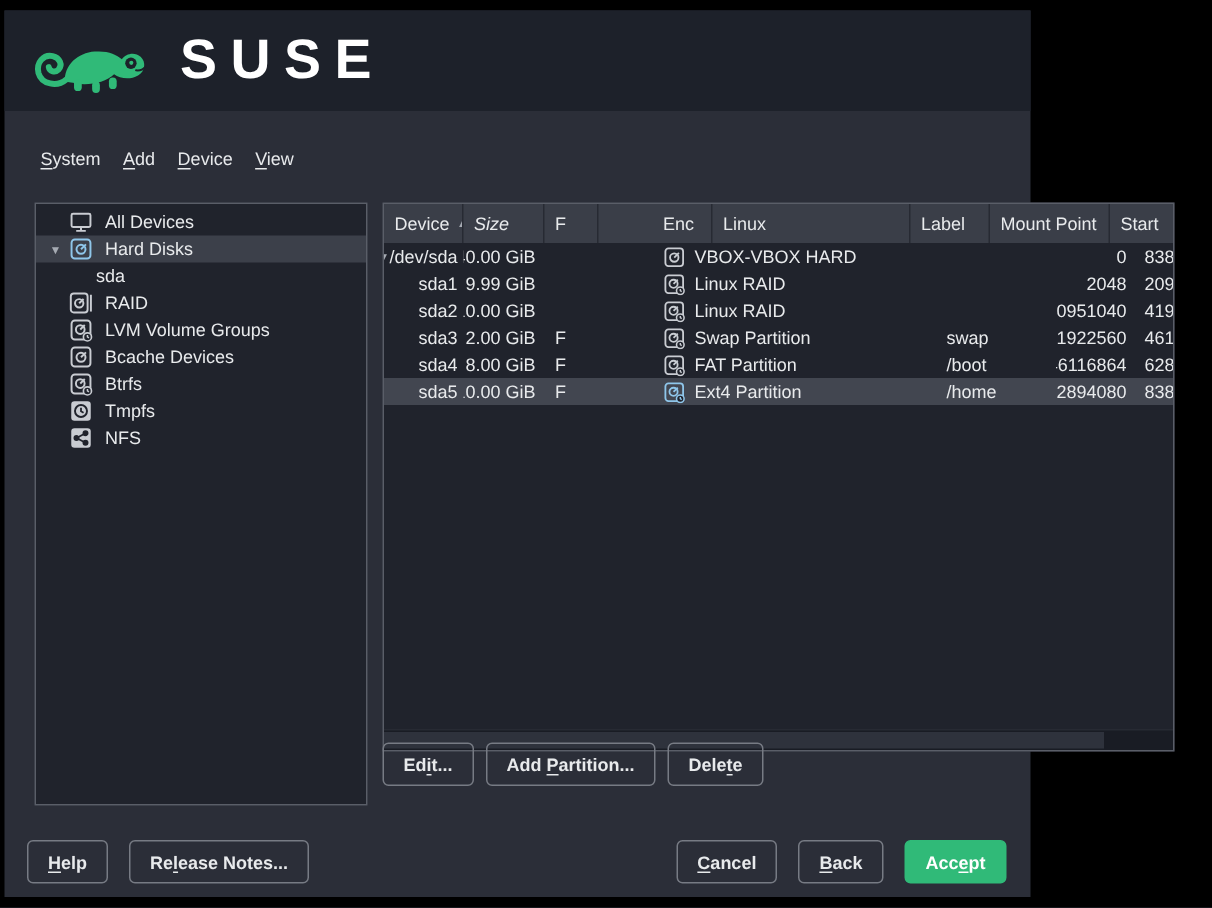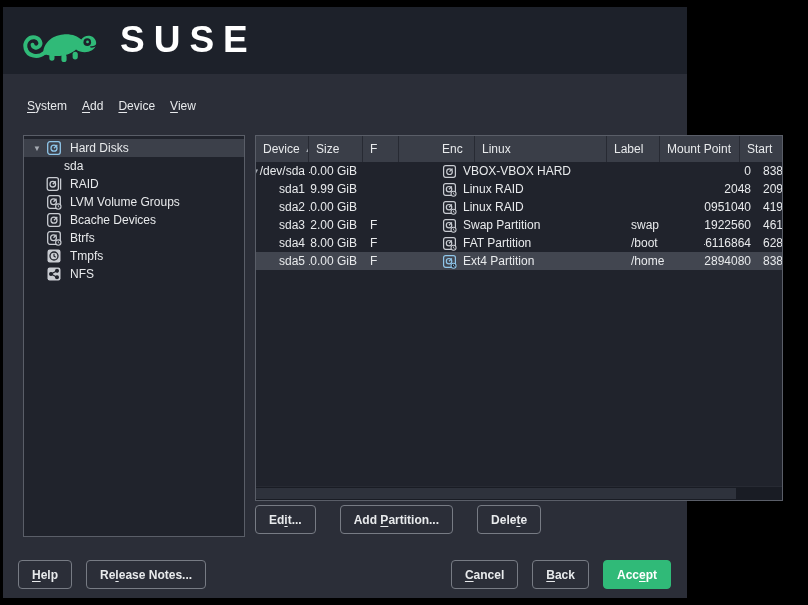--- a/index.html
+++ b/index.html
@@ -49,21 +49,21 @@
   .c-size{justify-content:flex-end;padding-right:6px}
   .c-f,.c-enc,.c-label,.c-mount{padding-left:7px}
   .c-type{padding-left:3px;gap:6px}
   .c-type .icon{width:15px;height:15px;flex:none}
   .c-start{justify-content:flex-end;padding-right:7px}
   .c-end{padding-left:5px}
   .hscroll{position:absolute;left:0;right:0;bottom:0;height:13px;background:#191c24;border-top:1px solid #272a33}
   .hthumb{position:absolute;left:0;top:1px;height:11px;width:480px;background:#2e323c}
 
   
-  .actionrow{position:absolute;left:252px;top:498px;display:flex;gap:24px}
+  .actionrow{position:absolute;left:252px;top:488px;display:flex;gap:8px}
   .btn{height:29px;padding:0 13px;background:transparent;border:1px solid #777b84;border-radius:4px;
        color:#e8eaec;font-size:12px;font-weight:bold;font-family:inherit;cursor:default}
   .btn.primary{background:var(--green,#30ba78);border-color:var(--green,#30ba78);color:#ffffff}
   .footer-left{position:absolute;left:15px;top:553px;display:flex;gap:14px}
   .footer-right{position:absolute;right:16px;top:553px;display:flex;gap:14px}
 </style>
 </head>
 <body>
 
 <div id="window">
@@ -87,20 +87,30 @@
   </div>
 
   <div class="menubar" id="menubar">
       <span class="menu-item"><u>S</u>ystem</span>
       <span class="menu-item"><u>A</u>dd</span>
       <span class="menu-item"><u>D</u>evice</span>
       <span class="menu-item"><u>V</u>iew</span>
     </div>
 
   <div class="sidebar" id="sidebar">
+      <div class="trow">
+        <span class="arrow"></span>
+        <span class="icon">
+          <svg viewBox="0 0 16 16">
+            <rect x="1.7" y="2.5" width="12.6" height="8.8" rx="1" stroke="currentColor" fill="none" stroke-width="1.3"></rect>
+            <path d="M8 11.3 V13.3 M4.8 13.9 H11.2" stroke="currentColor" fill="none" stroke-width="1.3"></path>
+          </svg>
+        </span>
+        <span class="tlabel">All Devices</span>
+      </div>
       <div class="trow selected">
         <span class="arrow">▼</span>
         <span class="icon blue">
           <svg viewBox="0 0 16 16">
             <rect x="1.7" y="1.7" width="12.6" height="12.6" rx="2.2" stroke="currentColor" fill="none" stroke-width="1.3"></rect>
             <circle cx="8" cy="8.2" r="3" stroke="currentColor" fill="none" stroke-width="1.3"></circle>
             <path d="M8 8.2 L11.3 4.9" stroke="currentColor" fill="none" stroke-width="1.3"></path>
           </svg>
         </span>
         <span class="tlabel">Hard Disks</span>
@@ -184,21 +194,21 @@
         <span class="tlabel">NFS</span>
       </div>
     </div>
 
   <div class="tableframe">
     <div class="thead" id="thead">
         <div class="hcell" style="width: 53px;">
           <span class="hlabel">Device</span>
           <span class="sort">▲</span>
         </div>
-        <div class="hcell" style="width: 54px;">
+        <div class="hcell" style="width: 54px; font-style: italic;">
           <span class="hlabel">Size</span>
         </div>
         <div class="hcell" style="width: 36px;">
           <span class="hlabel">F</span>
         </div>
         <div class="hcell" style="width: 40px; margin-left: 36px;">
           <span class="hlabel">Enc</span>
         </div>
         <div class="hcell" style="width: 132px;">
           <span class="hlabel">Linux</span>

